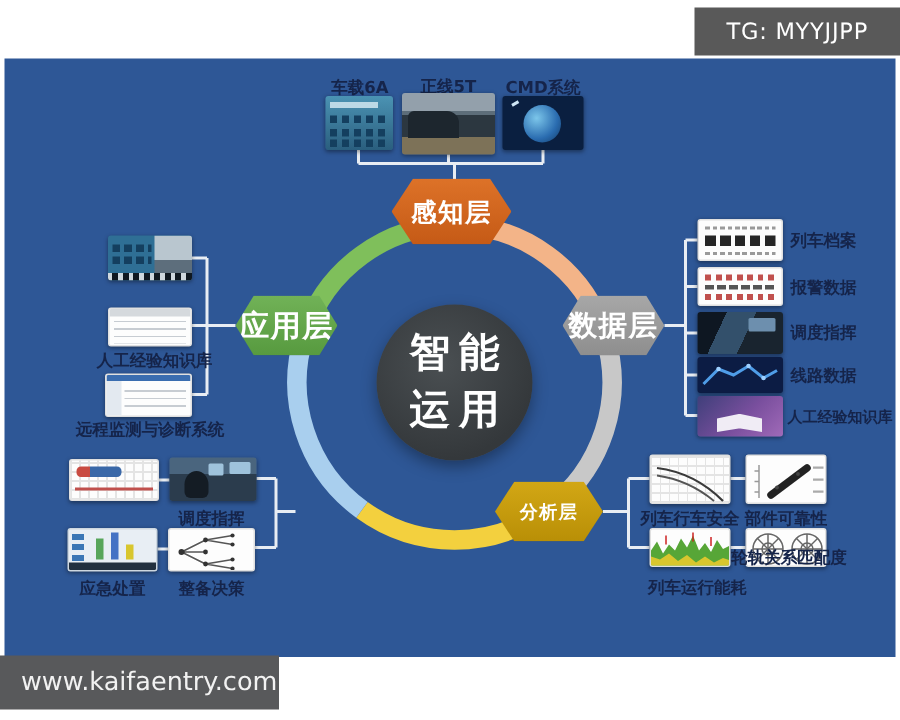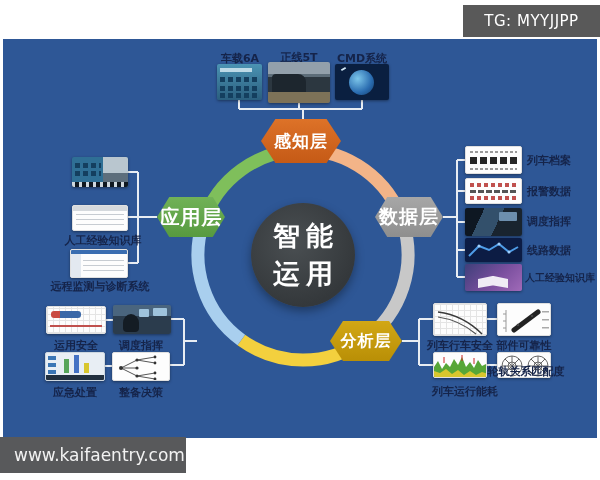--- a/index.html
+++ b/index.html
@@ -23,21 +23,21 @@
     display:flex;flex-direction:column;align-items:center;justify-content:center;}
   .center-circle div{color:#fff;font-size:27px;font-weight:bold;letter-spacing:6px;line-height:38px;text-indent:6px;}
 
   
   .hex{position:absolute;display:flex;align-items:center;justify-content:center;
        clip-path:polygon(18% 0%,82% 0%,100% 50%,82% 100%,18% 100%,0% 50%);
        color:#fff;font-weight:bold;filter:drop-shadow(0 3px 3px rgba(0,0,0,.3));}
   .hex span{letter-spacing:1px;}
   .hex-perception{left:261px;top:119px;width:80px;height:44px;background:linear-gradient(180deg,#dd7228,#c55a16);font-size:17px;}
   .hex-data{left:375px;top:197px;width:68px;height:40px;background:linear-gradient(180deg,#a7a7a7,#8e8e8e);font-size:19px;}
-  .hex-analysis{left:330px;top:321px;width:72px;height:40px;background:linear-gradient(180deg,#d2a715,#b98f06);font-size:16px;}
+  .hex-analysis{left:330px;top:321px;width:72px;height:40px;background:linear-gradient(180deg,#d2a715,#b98f06);font-size:12px;}
   .hex-decision{left:197px;top:321px;width:68px;height:40px;background:linear-gradient(180deg,#58ace2,#3e95d4);font-size:16px;}
   .hex-application{left:157px;top:197px;width:68px;height:40px;background:linear-gradient(180deg,#71b257,#579a3f);font-size:20px;}
 
   
   .thumb{position:absolute;border-radius:2px;overflow:hidden;box-shadow:0 1px 3px rgba(0,0,0,.4);}
   .white{background:#fdfdfd;border:1px solid #e0e0e0;box-sizing:border-box;}
 
   
   .cap{position:absolute;color:#15244a;font-weight:bold;font-size:11px;text-align:center;white-space:nowrap;}
   .cap.left-align{text-align:left;}
@@ -279,21 +279,20 @@
           <circle cx="24" cy="7" r="1.6"></circle>
           <circle cx="24" cy="15" r="1.6"></circle>
           <circle cx="24" cy="23" r="1.6"></circle>
         <circle cx="42" cy="4" r="1.4"></circle>
           <circle cx="42" cy="10" r="1.4"></circle>
           <circle cx="42" cy="20" r="1.4"></circle>
           <circle cx="42" cy="26" r="1.4"></circle>
       </g>
     </svg>
   </div>
-  <div class="cap" style="left:36px;top:338px;width:80px;">运用安全</div>
   <div class="cap" style="left:101px;top:338px;width:80px;">调度指挥</div>
   <div class="cap" style="left:35px;top:385px;width:80px;">应急处置</div>
   <div class="cap" style="left:101px;top:385px;width:80px;">整备决策</div>
 
   <div class="thumb t-onboard">
     <div class="dots" style="top:6px;left:3px;right:48%;"></div>
     <div class="dots" style="top:14px;left:3px;right:48%;"></div>
     <div class="r"></div>
     <div class="strip"></div>
   </div>

